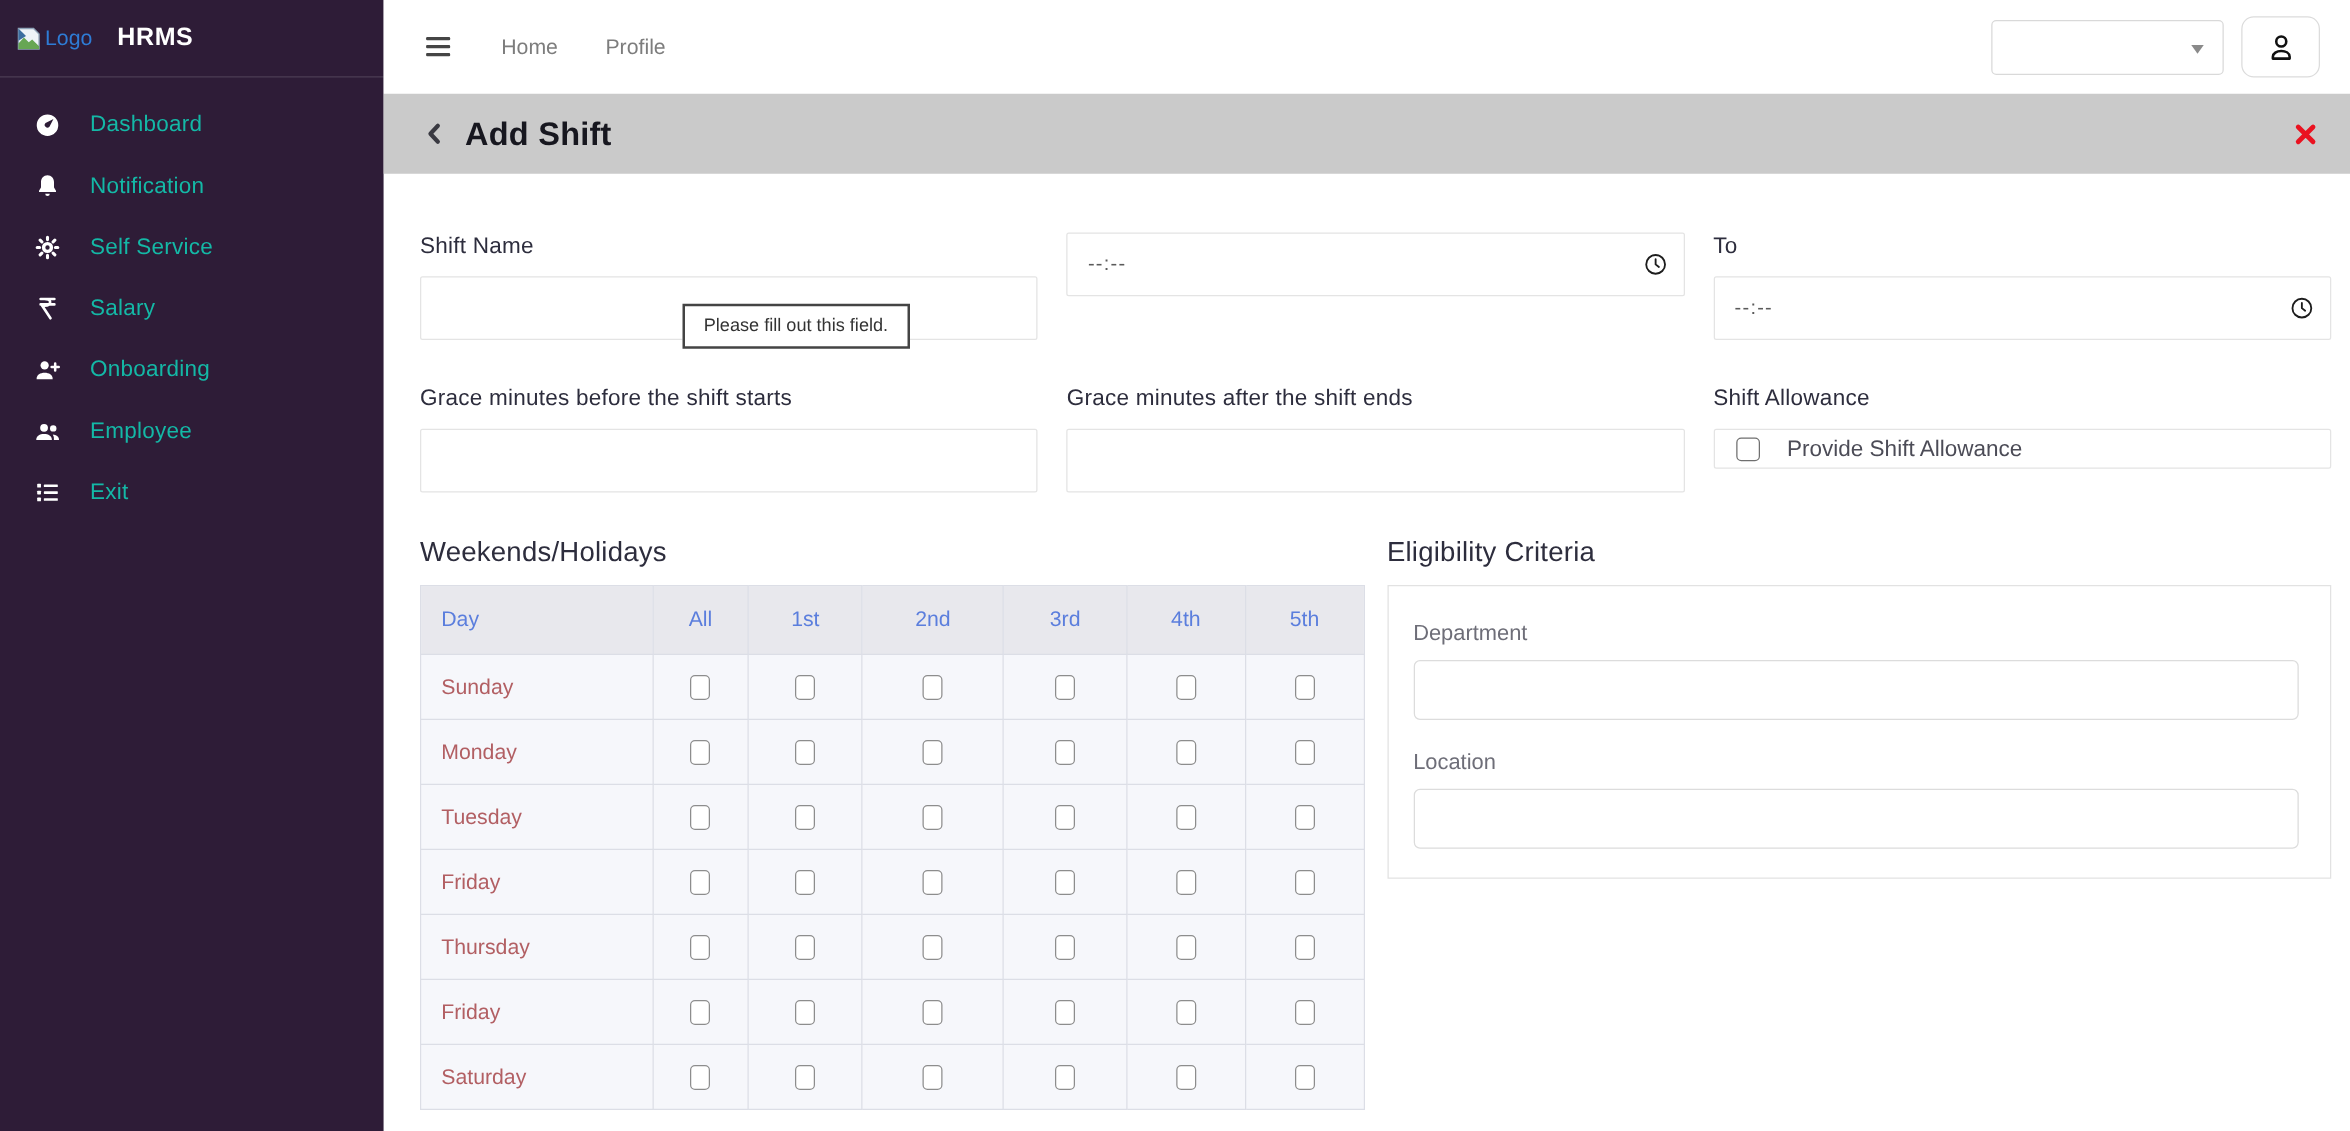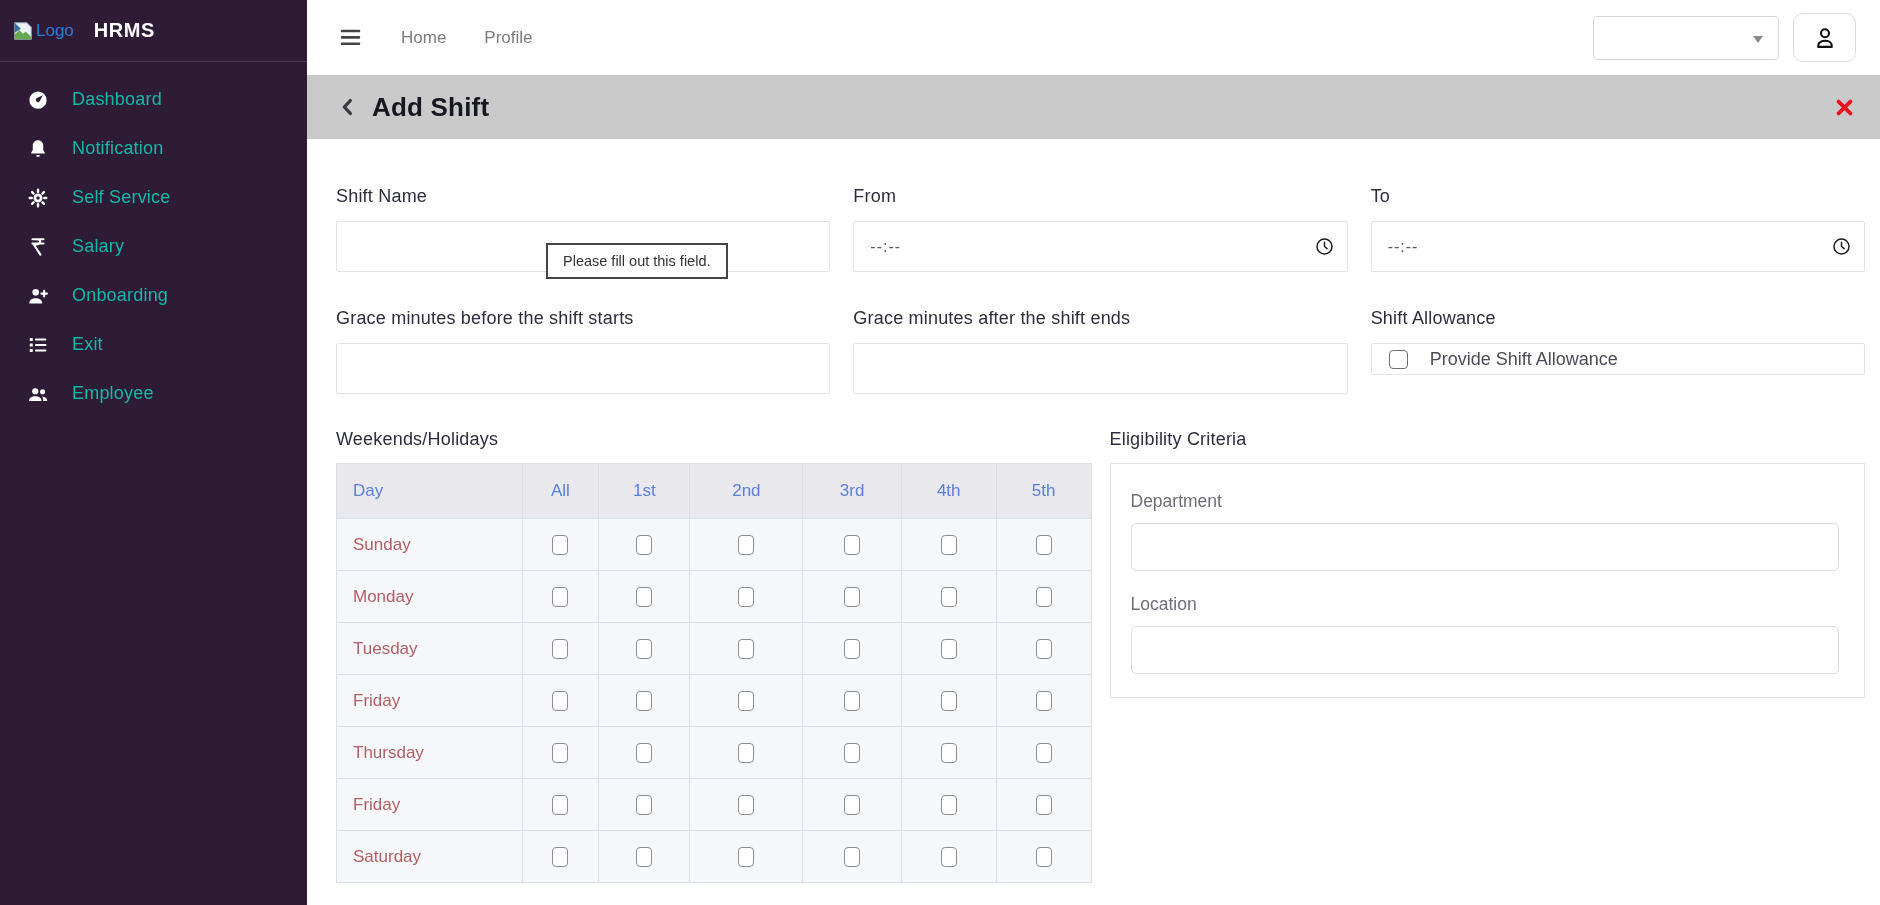--- a/index.html
+++ b/index.html
@@ -60,21 +60,21 @@
                  white-space:nowrap; z-index:5; }
 
   .row2 { margin-top:36px; }
   .allowance-box { height:32px; border:1px solid #e4e4e4; border-radius:2px;
                    display:flex; align-items:center; padding-left:17px; background:#fff; }
   .allowance-cb { appearance:none; -webkit-appearance:none; width:19px; height:19px;
                   border:1.5px solid #6f6f6f; border-radius:4px; background:#fff; cursor:pointer; }
   .allowance-label { font-size:18px; color:#4c4c57; margin-left:22px; }
 
   .row3 { margin-top:35px; display:grid; grid-template-columns:1fr 1fr; column-gap:18px; align-items:start; }
-  .section-title { font-size:18px; color:#2d2d3d; margin-bottom:13px; letter-spacing:.2px; }
+  .section-title { font-size:22px; color:#2d2d3d; margin-bottom:13px; letter-spacing:.2px; }
 
   table.weekend { width:100%; border-collapse:collapse; }
   table.weekend th { background:#e8e8ed; color:#5b7edd; font-weight:500; font-size:17px;
                      height:55px; border:1px solid #dcdee6; text-align:center; }
   table.weekend th:first-child { text-align:left; padding-left:16px; width:24.6%; }
   table.weekend td { background:#f6f7fb; height:52px; border:1px solid #dcdee6; text-align:center; }
   td.day-cell { color:#b25f63; font-size:17px; text-align:left !important; padding-left:16px; }
   .tbl-cb { appearance:none; -webkit-appearance:none; width:16px; height:20px;
             border:1.2px solid #8d8d8d; border-radius:4px; background:#fff;
             vertical-align:middle; cursor:pointer; }
@@ -143,41 +143,41 @@
           <svg viewBox="0 0 24 24">
             <circle cx="9.5" cy="8" r="3.6" fill="#fff"></circle>
             <path fill="#fff" d="M2.5 19.7c0-3.4 3.2-5.2 7-5.2s7 1.8 7 5.2v.4h-14z"></path>
             <path d="M18.7 6.3v6.2M15.6 9.4h6.2" stroke="#fff" stroke-width="2.2" stroke-linecap="round"></path>
           </svg>
         </span>
         <span class="nav-label">Onboarding</span>
       </div>
       <div class="nav-item">
         <span class="nav-icon">
+          <svg viewBox="0 0 24 24">
+            <circle cx="9" cy="9" r="3.4" fill="#fff"></circle>
+            <path fill="#fff" d="M2.2 19.2c0-3.1 3-4.8 6.8-4.8s6.8 1.7 6.8 4.8v.4H2.2z"></path>
+            <circle cx="17" cy="9.5" r="2.8" fill="#fff"></circle>
+            <path fill="#fff" d="M16.6 14.8c3 .3 5.4 1.8 5.4 4.2v.6h-4.4a7 7 0 0 0-1-4.8z"></path>
+          </svg>
+        </span>
+        <span class="nav-label">Employee</span>
+      </div>
+      <div class="nav-item">
+        <span class="nav-icon">
           <svg viewBox="0 0 24 24" fill="#fff">
             <rect x="3" y="4.4" width="3.3" height="3.3" rx=".6"></rect>
             <rect x="3" y="10.4" width="3.3" height="3.3" rx=".6"></rect>
             <rect x="3" y="16.4" width="3.3" height="3.3" rx=".6"></rect>
             <rect x="8.8" y="5" width="12.2" height="2.2" rx=".5"></rect>
             <rect x="8.8" y="11" width="12.2" height="2.2" rx=".5"></rect>
             <rect x="8.8" y="17" width="12.2" height="2.2" rx=".5"></rect>
           </svg>
         </span>
         <span class="nav-label">Exit</span>
-      </div>
-      <div class="nav-item">
-        <span class="nav-icon">
-          <svg viewBox="0 0 24 24">
-            <circle cx="9" cy="9" r="3.4" fill="#fff"></circle>
-            <path fill="#fff" d="M2.2 19.2c0-3.1 3-4.8 6.8-4.8s6.8 1.7 6.8 4.8v.4H2.2z"></path>
-            <circle cx="17" cy="9.5" r="2.8" fill="#fff"></circle>
-            <path fill="#fff" d="M16.6 14.8c3 .3 5.4 1.8 5.4 4.2v.6h-4.4a7 7 0 0 0-1-4.8z"></path>
-          </svg>
-        </span>
-        <span class="nav-label">Employee</span>
       </div>
     </nav>
 </aside>
 
 <div class="main">
 
   <header class="topbar">
     <span class="hamburger">
       <svg viewBox="0 0 24 24" fill="#454545">
           <rect x="1" y="3" width="22" height="3" rx="1"></rect>
@@ -221,21 +221,20 @@
 
     <div class="form-grid">
       <div>
         <label class="field-label">Shift Name</label>
         <div class="input-wrap">
           <input class="text-input" type="text" value="" style="">
           <div class="validation-tooltip">Please fill out this field.</div>
         </div>
       </div>
       <div>
-        <label class="field-label">From</label>
         <div class="input-wrap">
           <input class="text-input" type="text" placeholder="--:--" style="">
           <span class="clock-icon">
             <svg viewBox="0 0 24 24" fill="none" stroke="#1d1d1d" stroke-width="1.7">
                 <circle cx="12" cy="12" r="8.6"></circle>
                 <path d="M12 7.2V12l3 2.4" stroke-linecap="round"></path>
               </svg>
           </span>
         </div>
       </div>

